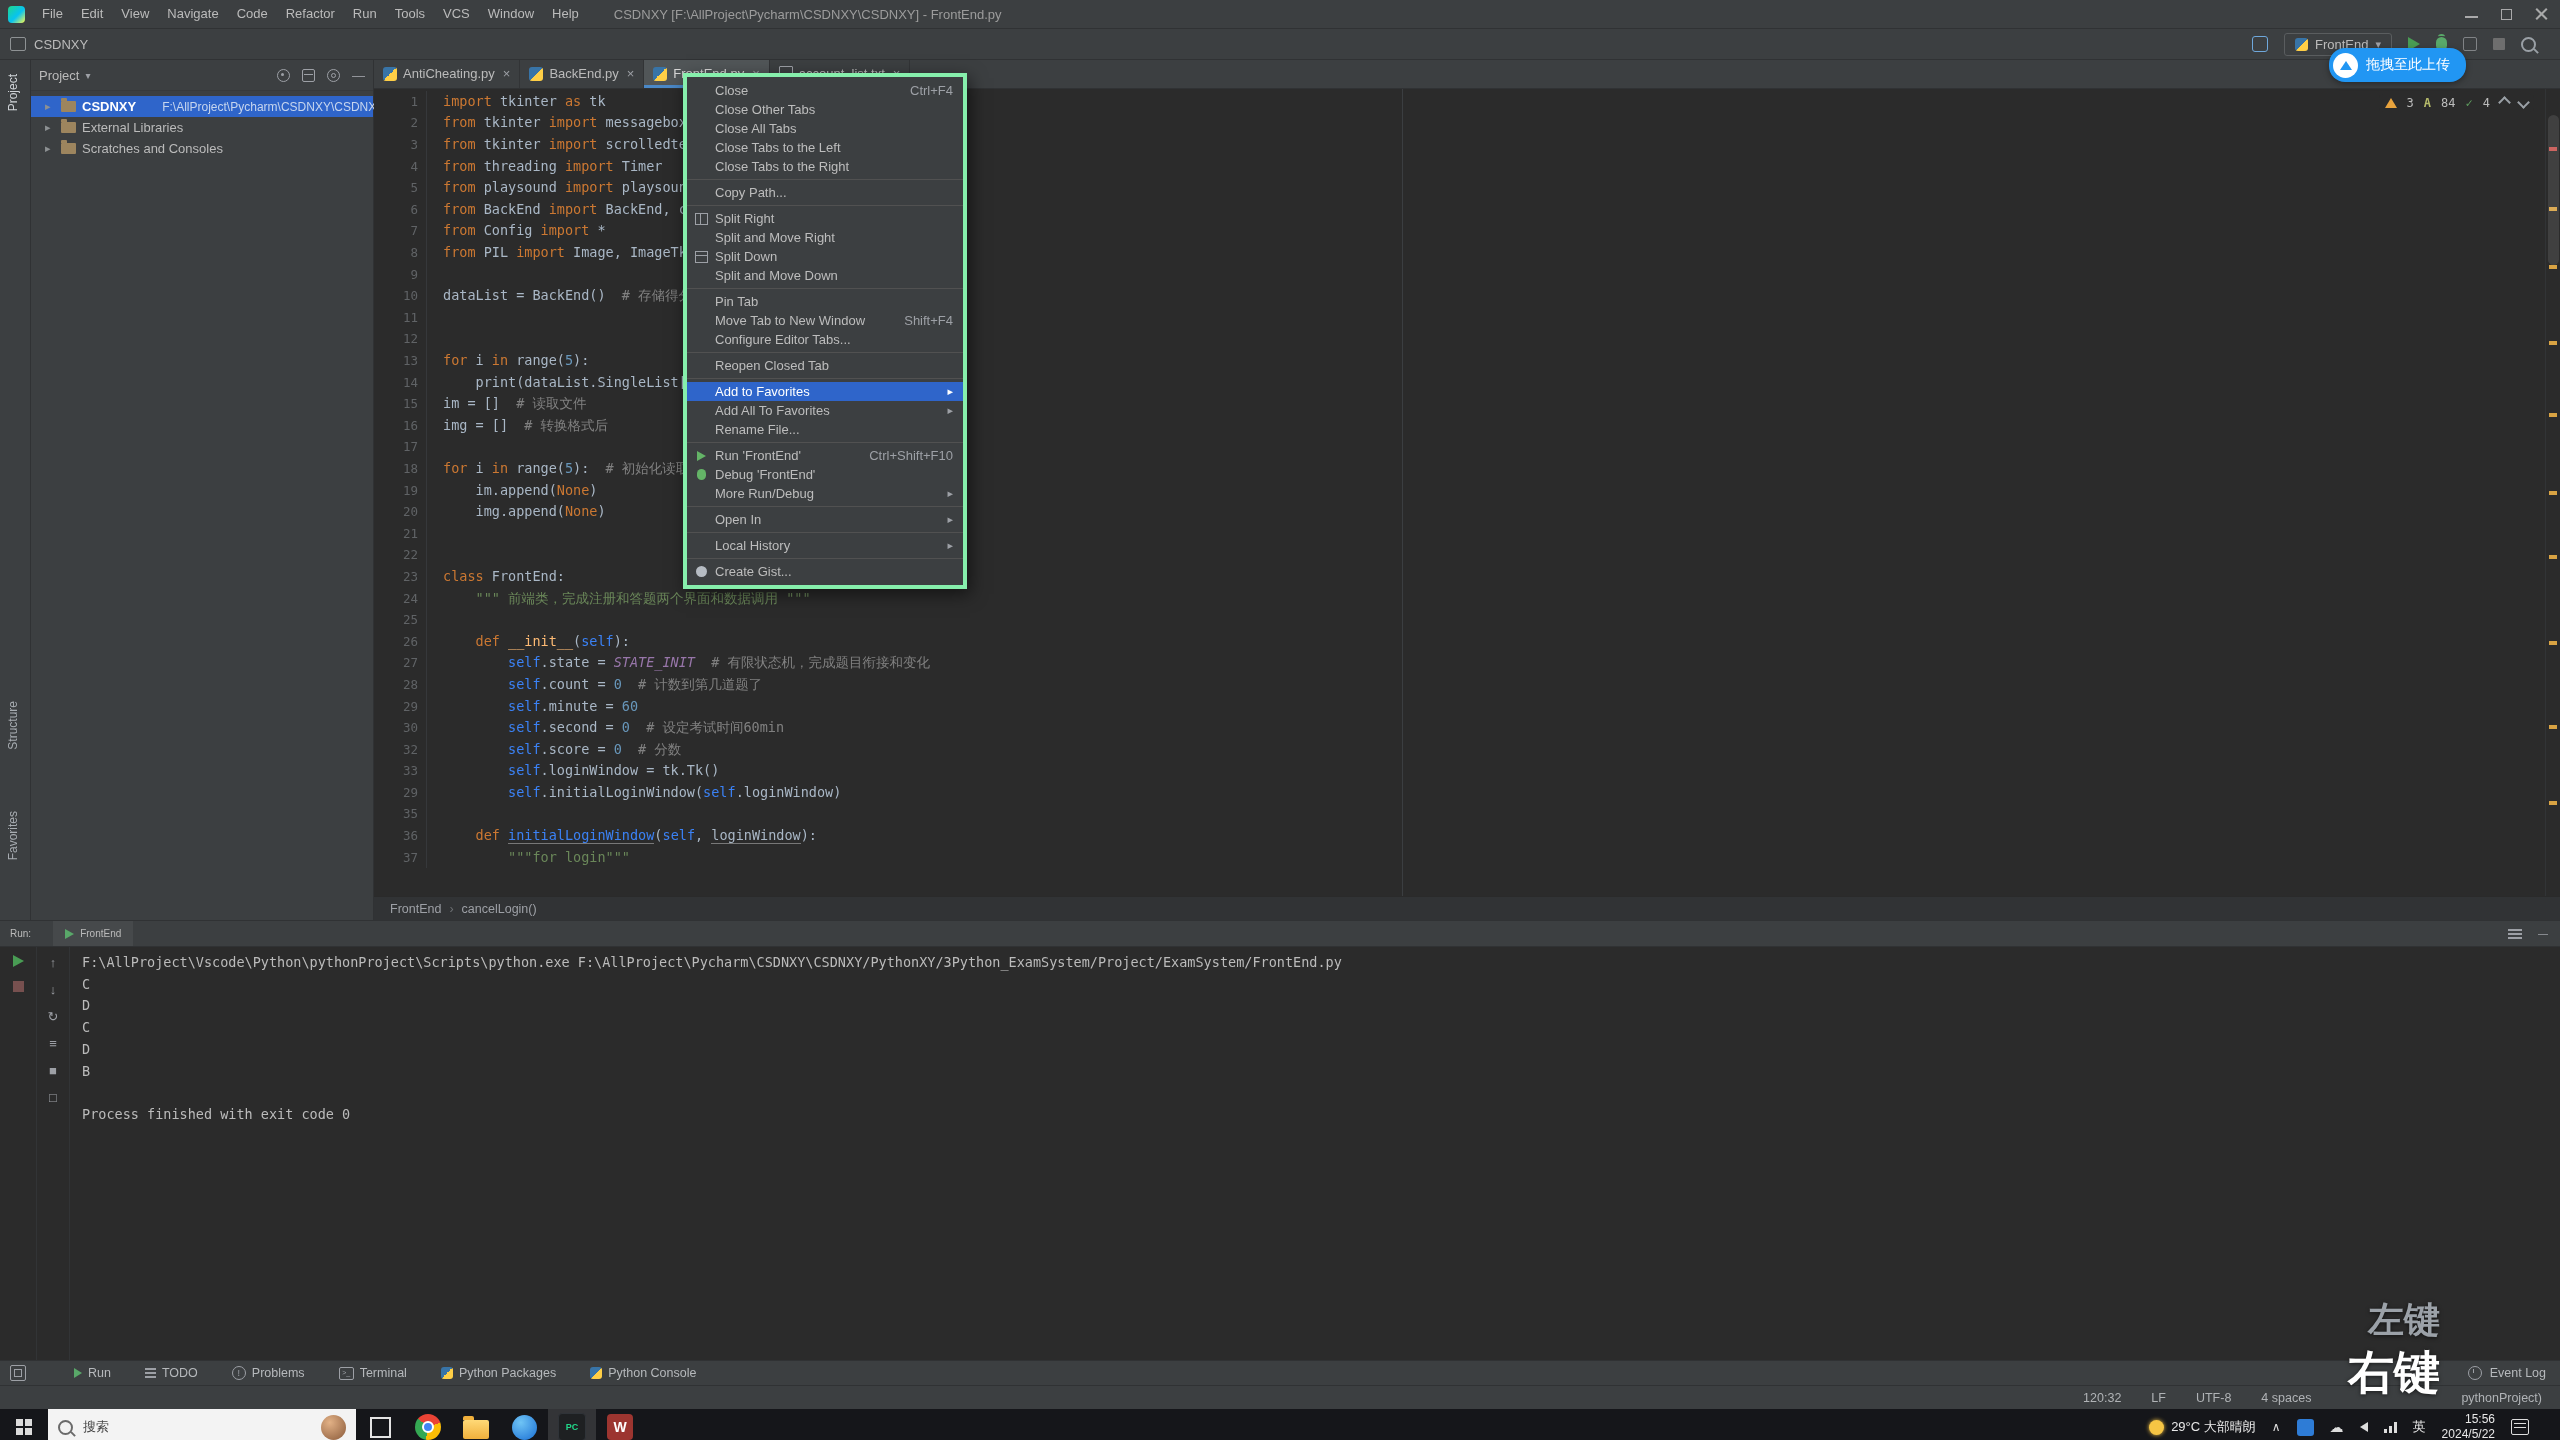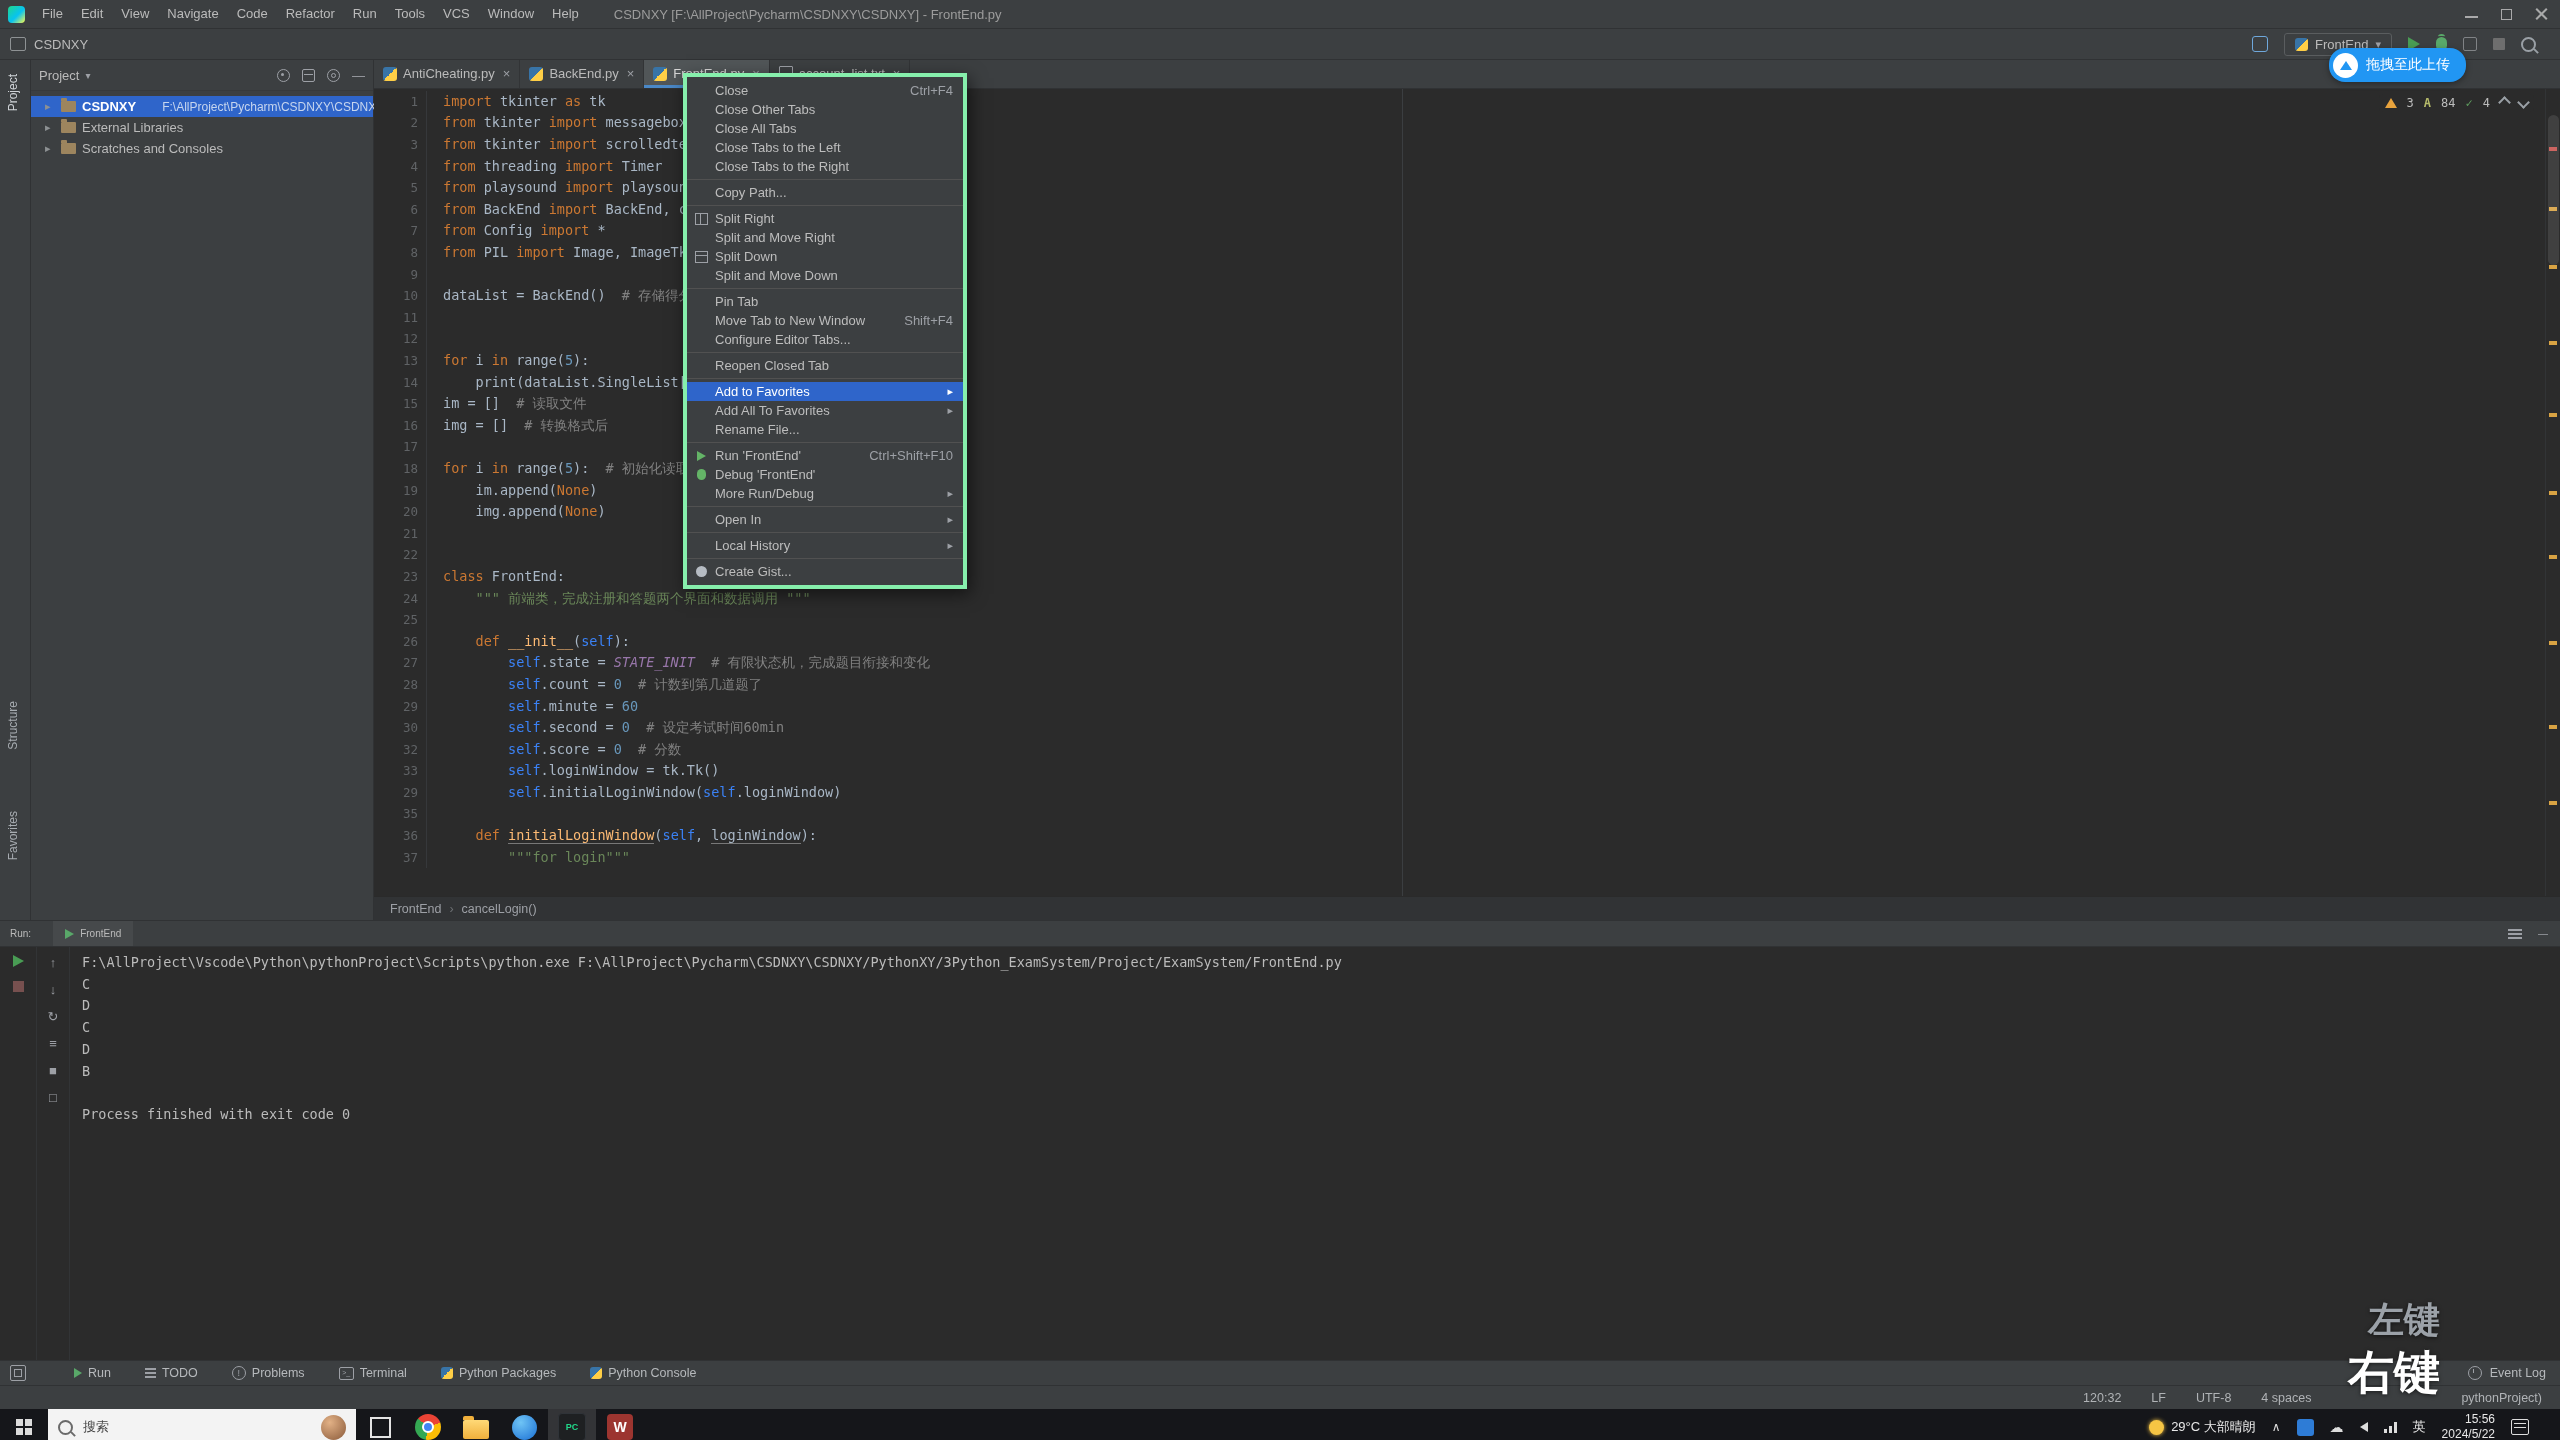--- a/index.html
+++ b/index.html
@@ -77,21 +77,21 @@
   .file-ic-py{width:14px;height:14px;border-radius:3px;background:linear-gradient(135deg,#3874a7 50%,#ffcf46 50%);flex:none;}
   .file-ic-txt{width:12px;height:14px;border:1.5px solid #9da0a6;border-radius:1px;background:#3c3f41;flex:none;}
   .tab-close{color:#9da0a6;font-size:13px;margin-left:2px;}
 
   .editor{position:relative;height:809px;background:#2b2b2b;font-family:"DejaVu Sans Mono",monospace;font-size:13.5px;overflow:hidden;padding-top:2px;}
   .code-line{display:flex;height:21.6px;line-height:21.6px;white-space:pre;}
   .ln{width:44px;text-align:right;color:#606366;flex:none;padding-right:8px;border-right:1px solid #36383b;font-size:12.5px;}
   .lc{padding-left:16px;white-space:pre;}
   .tk-kw{color:#cc7832;} .tk-t{color:#a9b7c6;} .tk-cm{color:#808080;} .tk-s{color:#6a8759;}
   .tk-n{color:#6897bb;} .tk-sf{color:#3b82f6;} .tk-fn{color:#fdba74;} .tk-cn{color:#9876aa;font-style:italic;}
-  .tk-fnu{color:#fdba74;border-bottom:1px solid #787878;} .tk-tu{color:#a9b7c6;border-bottom:1px solid #787878;}
+  .tk-fnu{color:#3b82f6;border-bottom:1px solid #787878;} .tk-tu{color:#a9b7c6;border-bottom:1px solid #787878;}
   .margin-guide{position:absolute;left:1028px;top:0;bottom:0;width:1px;background:#3b3e41;}
   .stripe{position:absolute;right:0;top:0;bottom:0;width:14px;background:#2b2b2b;border-left:1px solid #323436;}
   .stripe i{position:absolute;left:3px;width:8px;height:4px;background:#d9a343;display:block;}
   .stripe i.red{background:#c75450;}
   .vthumb{position:absolute;right:1px;top:26px;width:11px;height:150px;background:rgba(255,255,255,.10);border-radius:6px;}
   .insp{position:absolute;top:5px;right:26px;display:flex;align-items:center;gap:10px;font-size:12px;color:#bbbbbb;background:rgba(43,43,43,.85);padding:2px 6px;border-radius:4px;}
   .warn-tri{width:0;height:0;border-bottom:10px solid #e8a33d;border-left:6px solid transparent;border-right:6px solid transparent;}
   .typo-a{color:#b5ba6a;font-weight:bold;}
   .ok-check{color:#5f9e5f;font-weight:bold;}
   .chev-ud{width:7px;height:7px;border-right:2px solid #9aa0a6;border-bottom:2px solid #9aa0a6;display:inline-block;}

